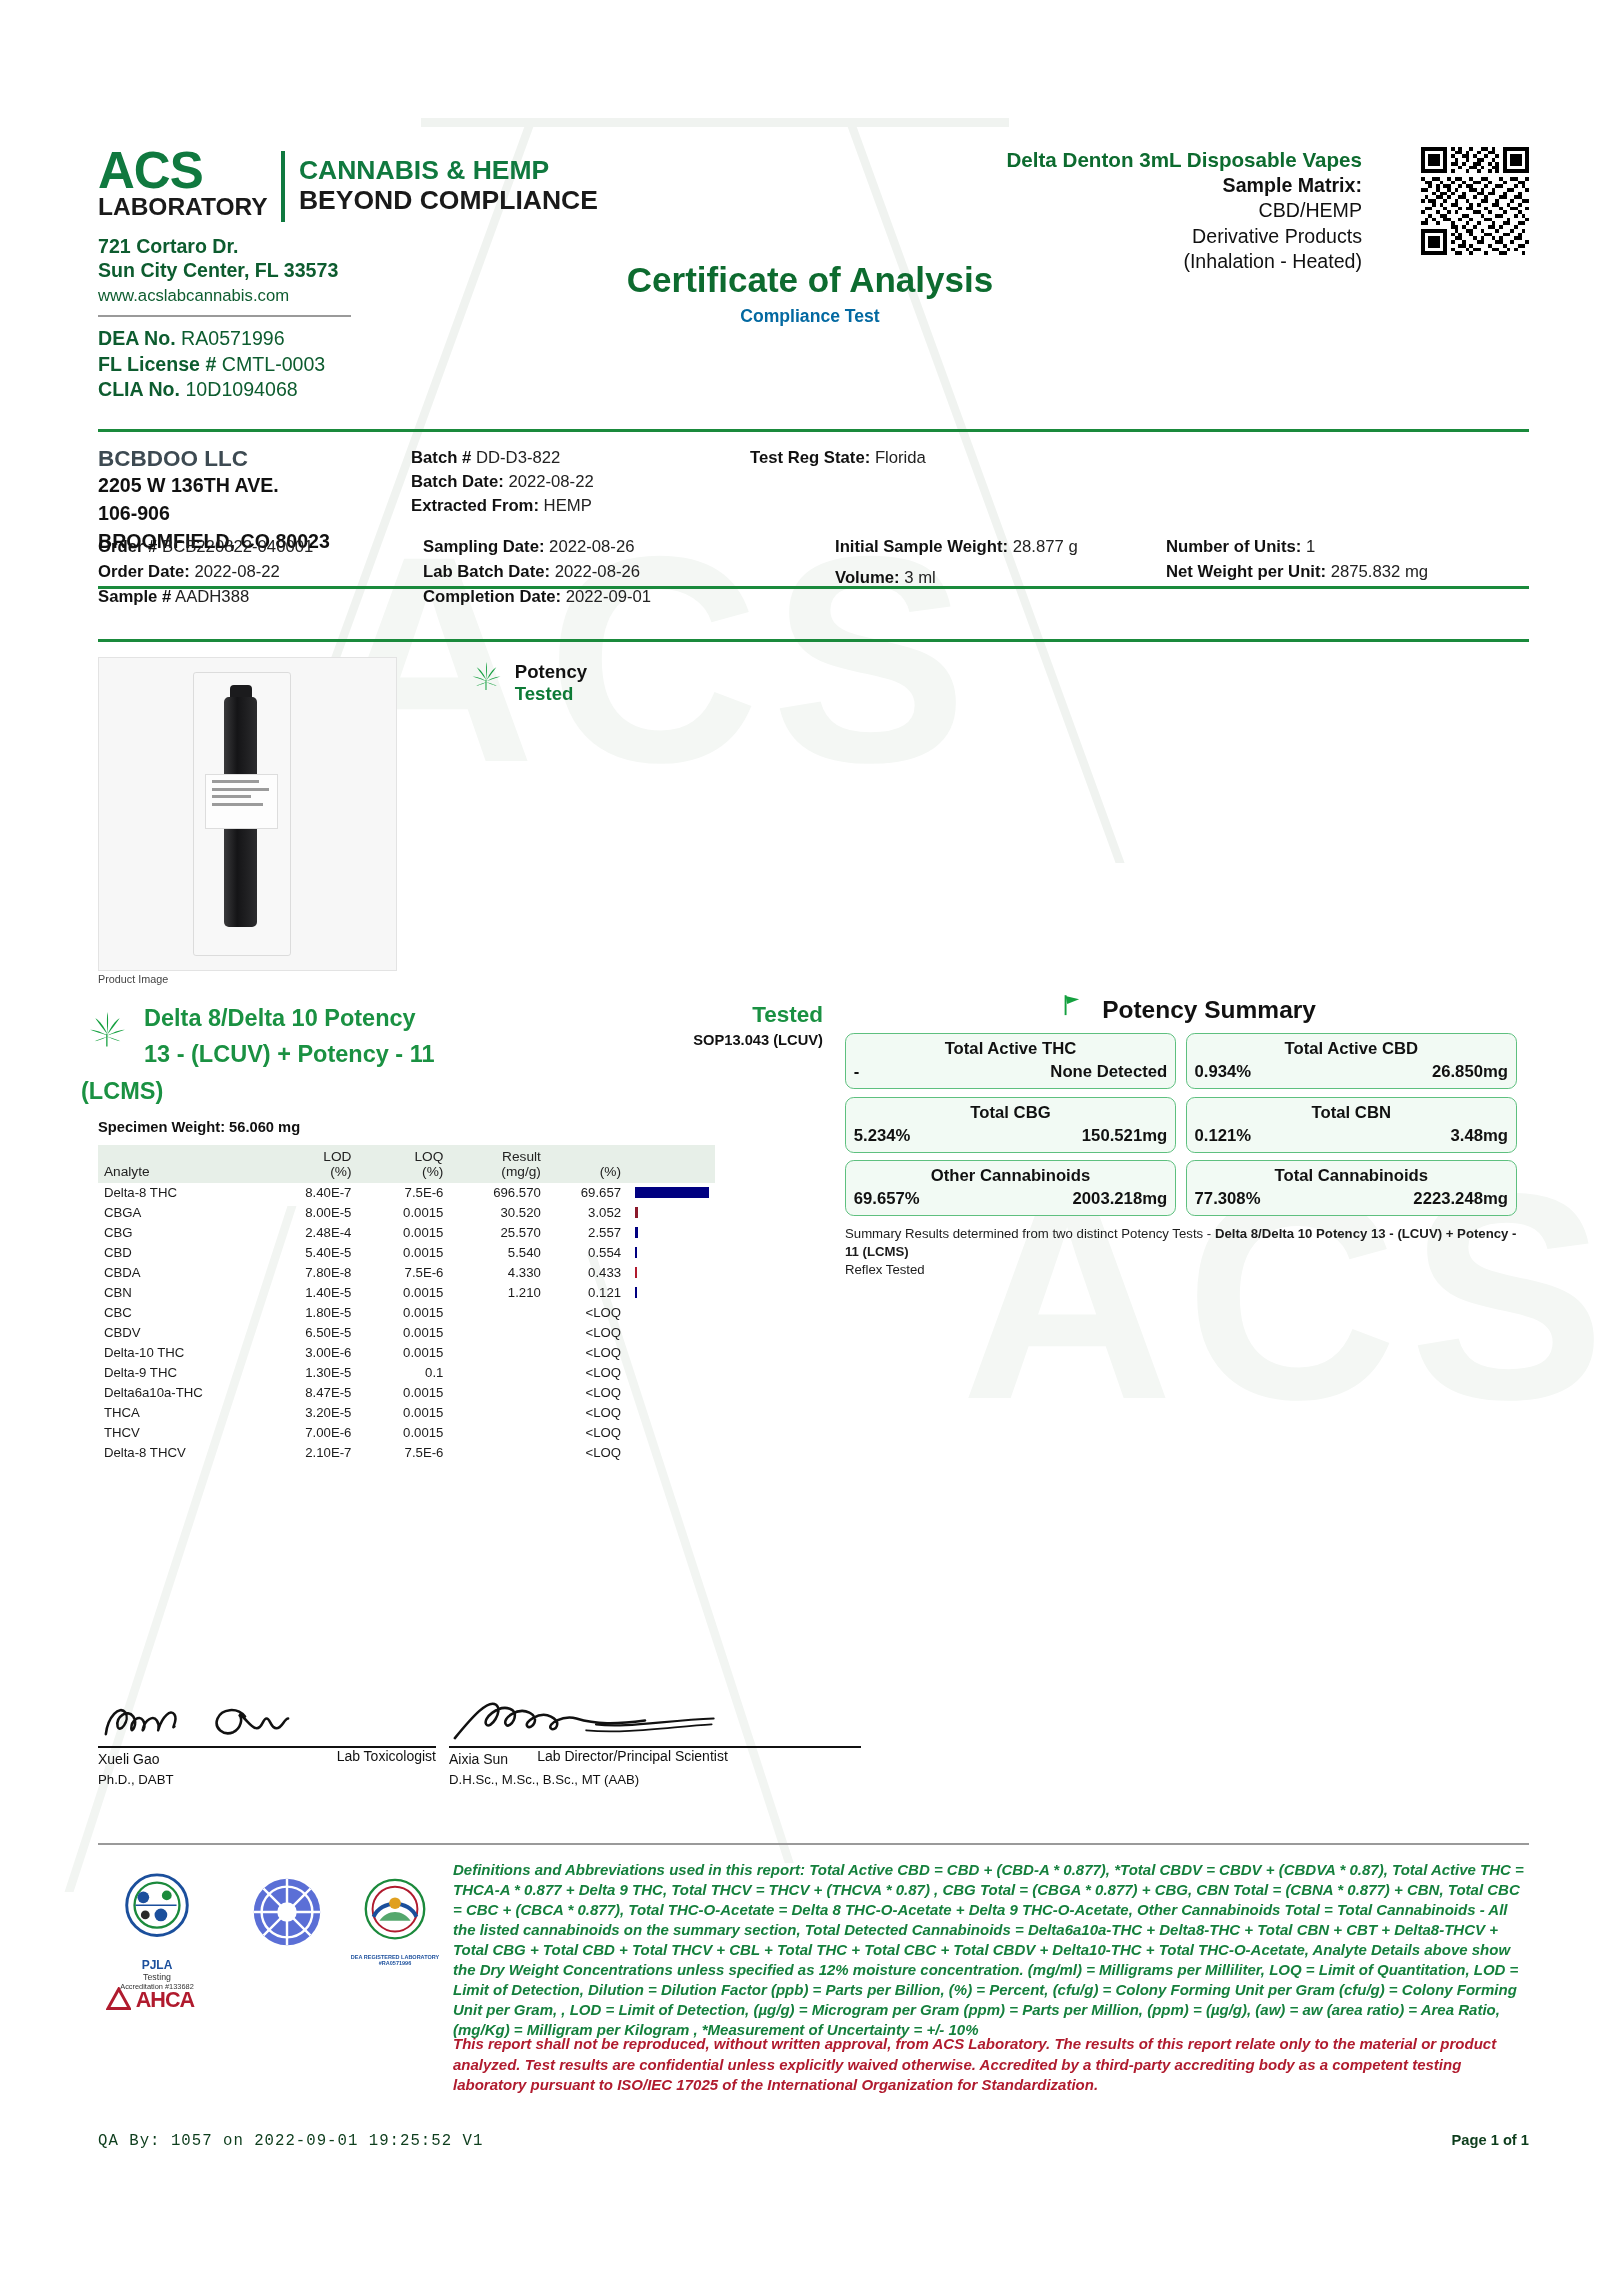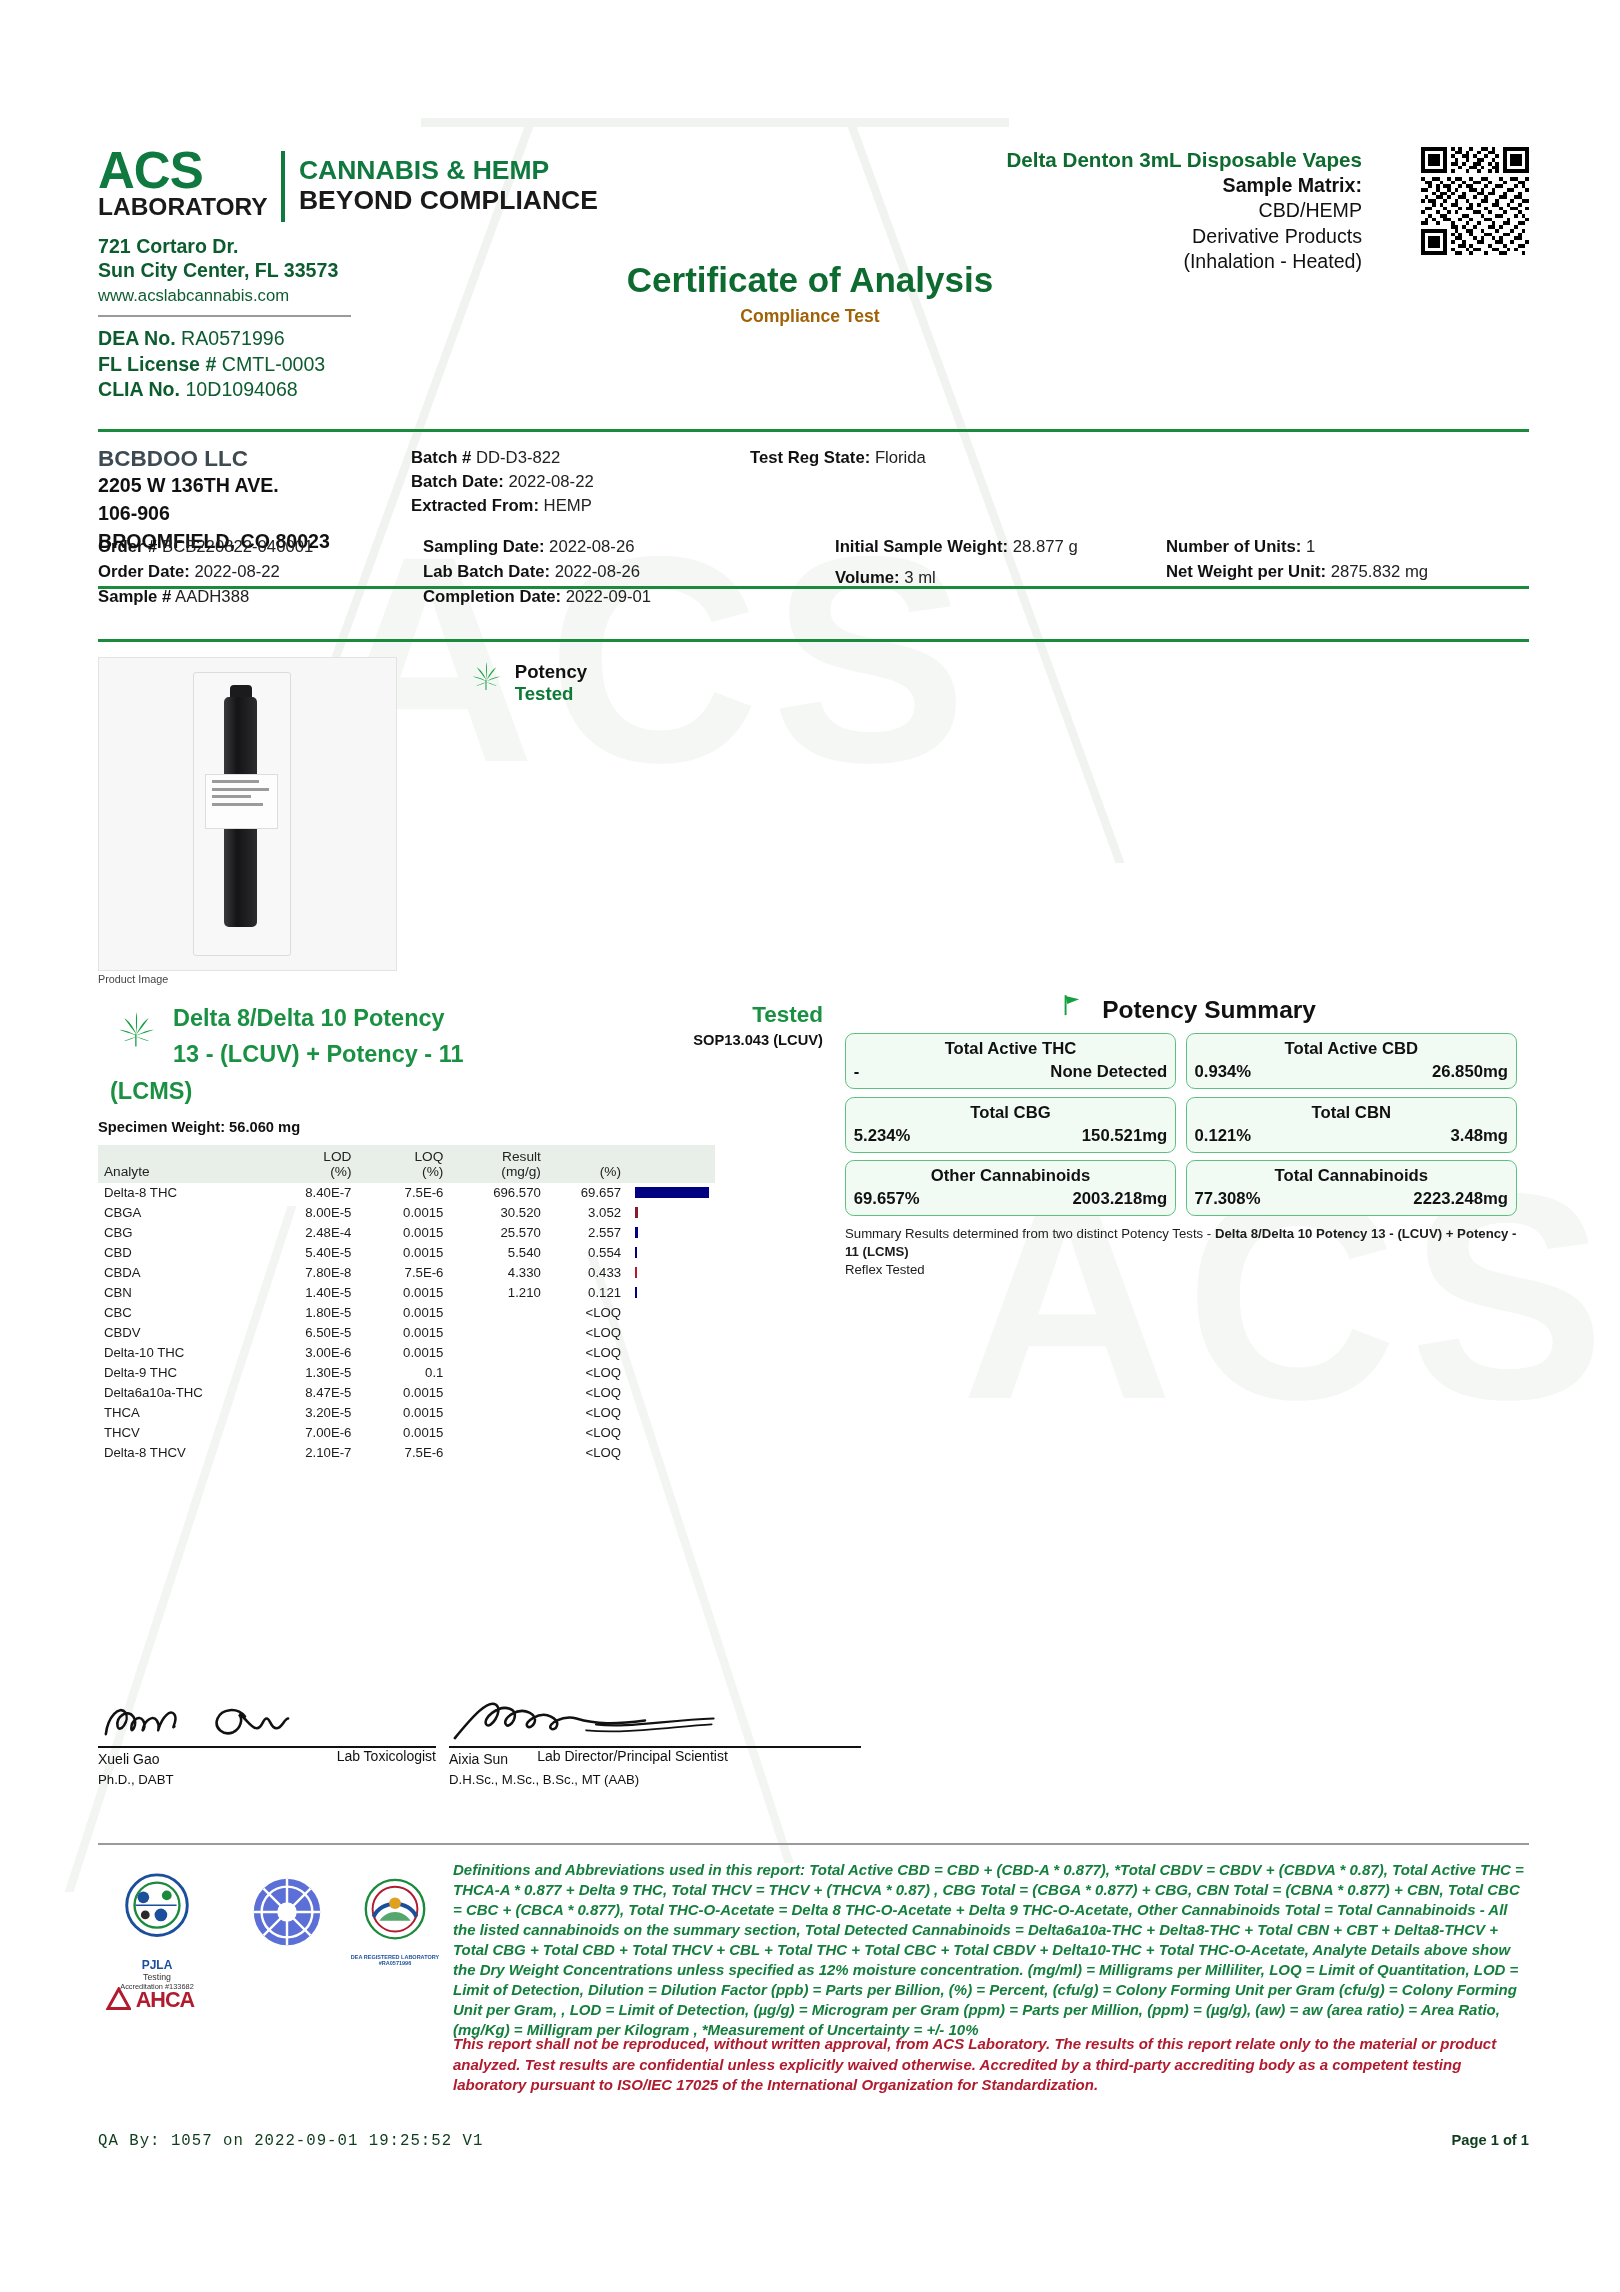--- a/index.html
+++ b/index.html
@@ -49,21 +49,21 @@
   .sample-matrix-lbl { font-size:19.6px; font-weight:bold; color:#111; line-height:1.3; }
   .sample-matrix-val { font-size:19.6px; color:#111; line-height:1.3; }
 
   
   .qr { position:absolute; right:0px; top:0px; width:108px; height:108px; }
 
   
   .cert-title { position:absolute; left:0; right:0; top:260px; text-align:center;
                 font-size:35px; font-weight:bold; color:#0d6b2f; }
   .cert-sub { position:absolute; left:0; right:0; top:306px; text-align:center;
-              font-size:17.6px; font-weight:bold; color:#a16207; }
+              font-size:17.6px; font-weight:bold; color:#0369a1; }
 
   .rule-green { position:absolute; left:98px; width:1431px; height:2.9px; background:#1a8a3c; }
 
   
   .client { position:absolute; left:98px; top:446px; width:284px; }
   .client-name { font-size:22.5px; font-weight:bold; color:#3d4a52; letter-spacing:0px; }
   .client-line { font-size:19.6px; font-weight:bold; color:#111; line-height:1.42; }
 
   .batchcol { position:absolute; left:411px; top:446px; width:323px; font-size:16.7px; line-height:1.45; }
   .tregcol  { position:absolute; left:750px; top:446px; width:323px; font-size:16.7px; line-height:1.45; }
@@ -93,21 +93,21 @@
   .imgcap { position:absolute; left:98px; top:973px; font-size:10.8px; color:#444; }
 
   .potflag { position:absolute; left:470px; top:659px; width:225px; }
   .potflag .t1 { font-size:18.6px; font-weight:bold; color:#111; }
   .potflag .t2 { font-size:18.6px; font-weight:bold; color:#0d7a36; }
 
   
   .leaf { display:inline-block; }
 
   
-  .testhdr { position:absolute; left:110px; top:1000px; width:706px; }
+  .testhdr { position:absolute; left:81px; top:1000px; width:706px; }
   .testhdr .title { font-size:23.5px; font-weight:bold; color:#1a9142; line-height:1.55;
                     padding-left:63px; }
   .testhdr .leaficon { position:absolute; left:5.9px; top:7.8px; }
   .tested-right { position:absolute; left:686px; top:1002px; width:137px; text-align:right; }
   .tested-right .tt { font-size:22.5px; font-weight:bold; color:#1a9142; }
   .tested-right .sop { font-size:14.7px; font-weight:bold; color:#111; margin-top:3.9px; white-space:nowrap;}
 
   .specwt { position:absolute; left:98px; top:1119px; font-size:14.7px; font-weight:bold; color:#111; }
 
   

